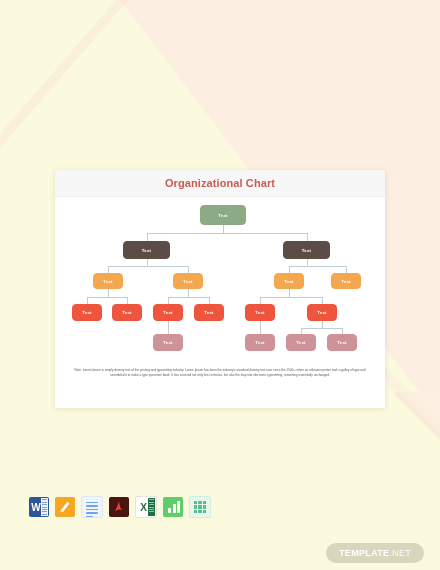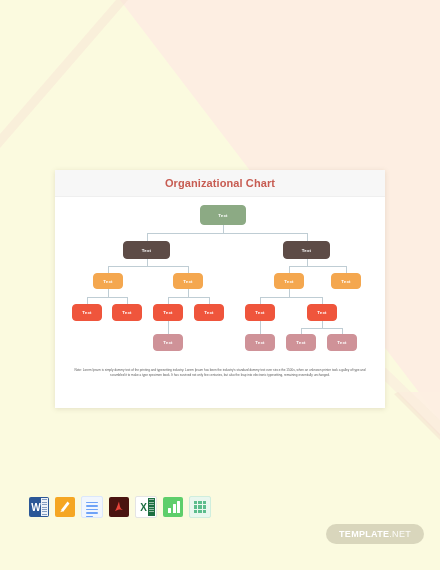--- a/index.html
+++ b/index.html
@@ -80,21 +80,21 @@
   .ico-gsheet{background:#e9f7ee;color:#0f9d58;border:1px solid #cfeedd;}
   .lines{position:absolute;left:4px;top:5px;right:4px;}
   .lines i{display:block;height:1.4px;background:currentColor;margin-bottom:2px;opacity:.75;border-radius:1px;}
   .bars{position:absolute;left:5px;bottom:4px;display:flex;align-items:flex-end;gap:1.5px;}
   .bars i{display:block;width:3px;background:#fff;border-radius:.5px;}
   .grid{position:absolute;left:4px;top:4px;right:4px;bottom:4px;
         display:grid;grid-template-columns:1fr 1fr 1fr;grid-template-rows:1fr 1fr 1fr;gap:1px;}
   .grid i{display:block;background:currentColor;opacity:.65;}
   
   .watermark{
-    position:absolute;right:16px;top:524px;
+    position:absolute;right:16px;top:543px;
     background:rgba(138,134,110,.30);
     color:#ffffff;
     border-radius:11px;
     padding:5px 13px;
     font-size:9px;
     letter-spacing:.3px;
     z-index:5;
   }
   .watermark b{font-weight:bold;}
   .watermark span{font-weight:normal;opacity:.92;}

